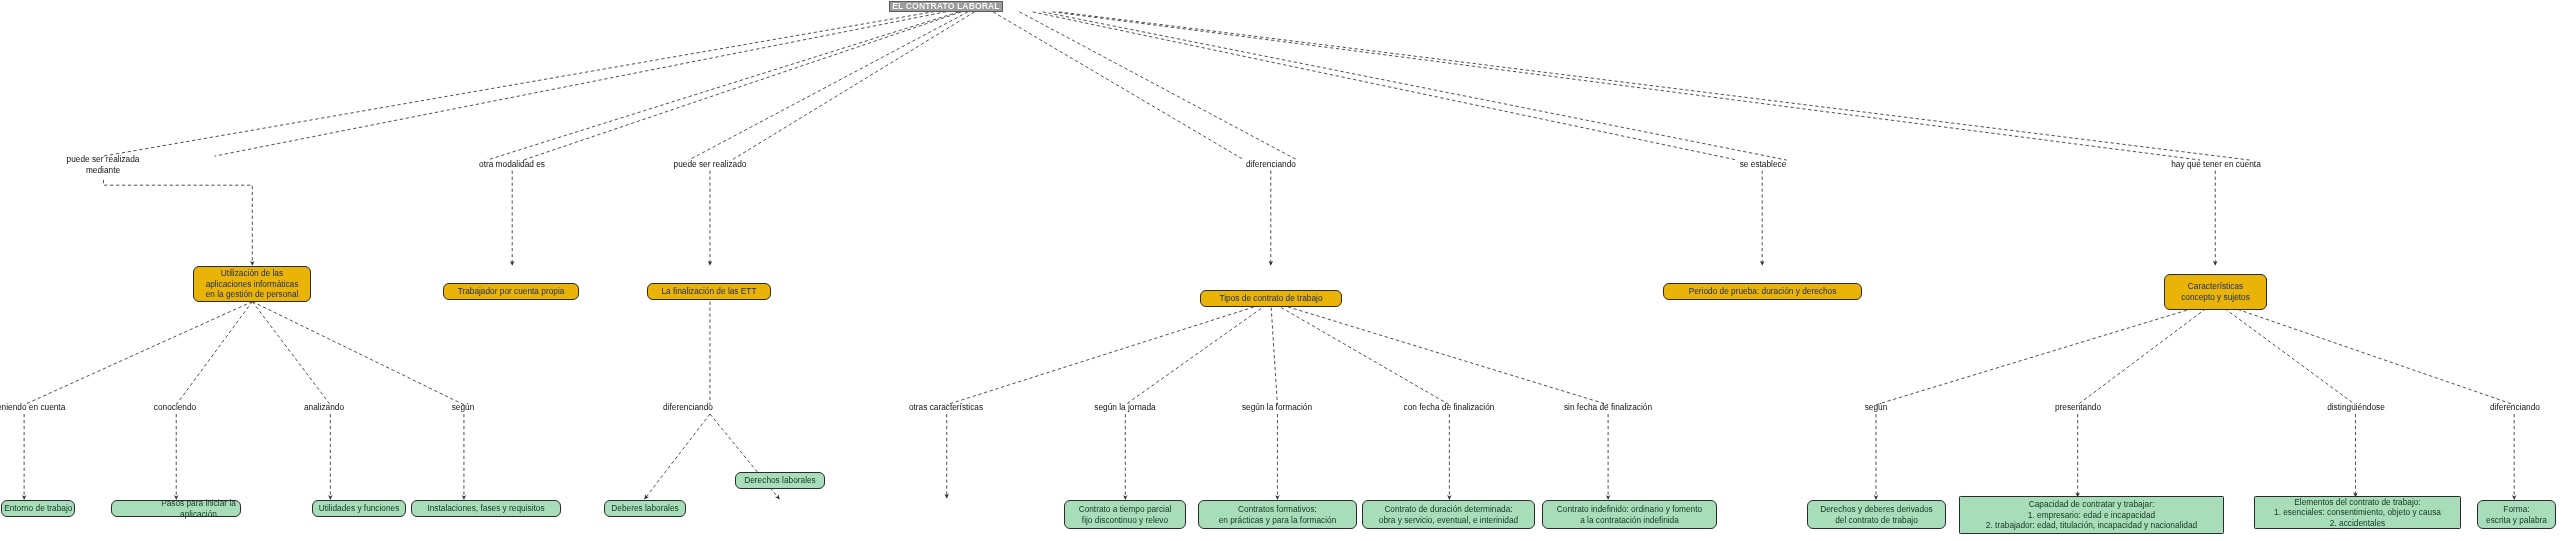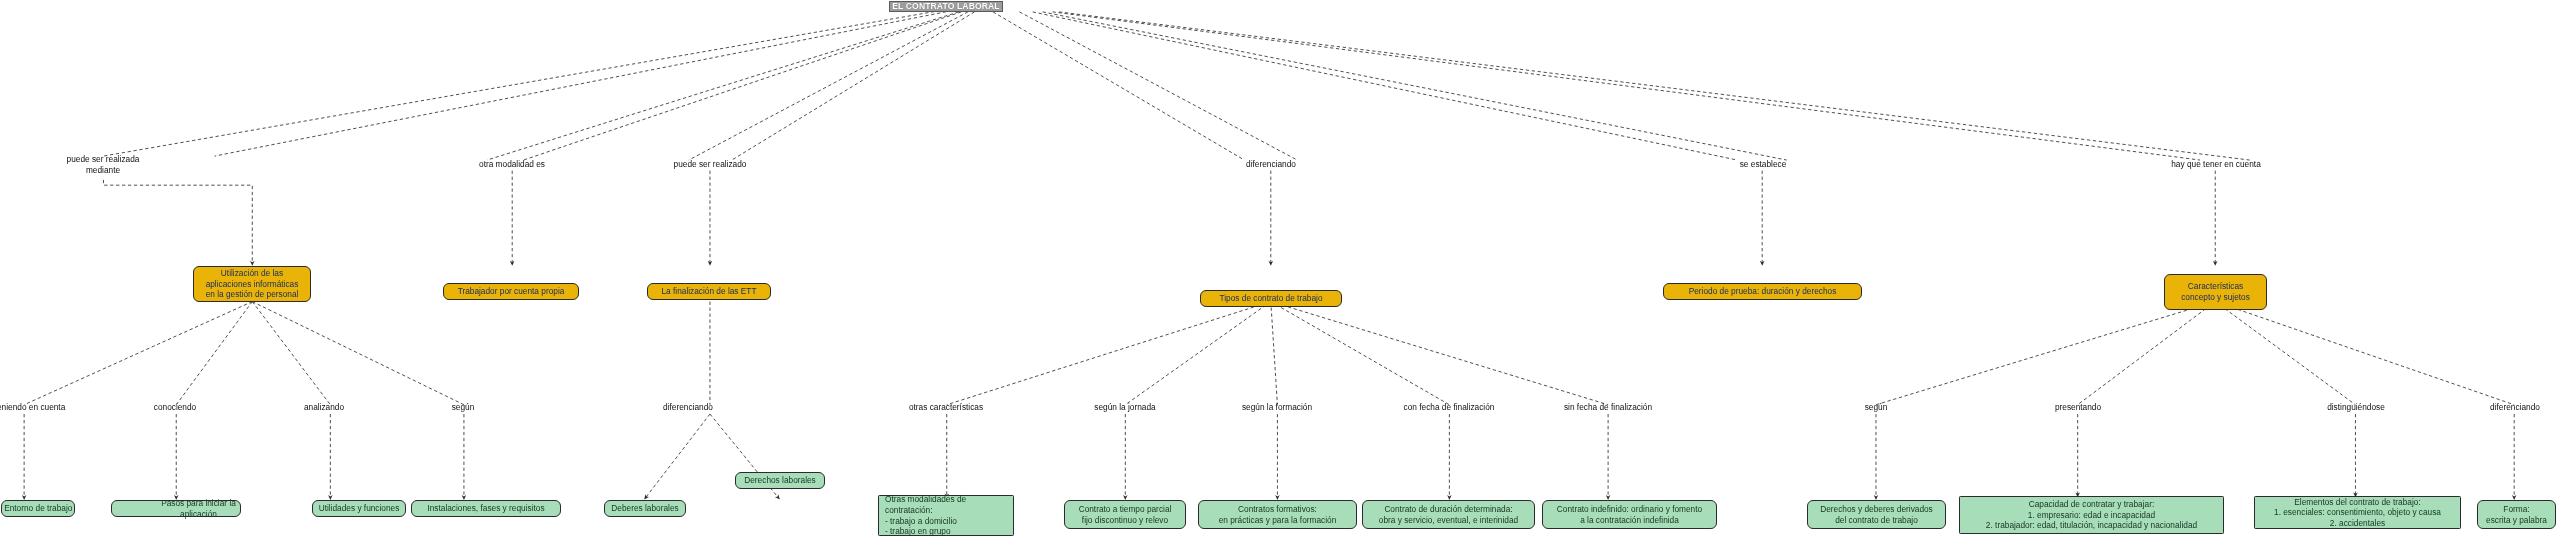--- a/index.html
+++ b/index.html
@@ -178,23 +178,20 @@
   <div class="link-label" style="left:2078px; top:402px; width:119px;">presentando</div>
   <div class="link-label" style="left:2356px; top:402px; width:126px;">distinguiéndose</div>
   <div class="link-label" style="left:2515px; top:402px; width:119px;">diferenciando</div>
 
   <div class="node green-node" style="left:1.3px; top:500px; width:74px; height:17px;">Entorno de trabajo</div>
   <div class="node green-node" style="left:111px; top:500px; width:130px; height:17px;padding-left:45px;">Pasos para iniciar la aplicación</div>
   <div class="node green-node" style="left:283px; top:500px; width:94px; height:17px;margin-left:29px;">Utilidades y funciones</div>
   <div class="node green-node" style="left:379px; top:500px; width:150px; height:17px;margin-left:32px;">Instalaciones, fases y requisitos</div>
   <div class="node green-node" style="left:604px; top:500px; width:82px; height:17px;">Deberes laborales</div>
   <div class="node green-node" style="left:735px; top:472px; width:90px; height:17px;">Derechos laborales</div>
-  <div class="node green-node sq left" style="left:878px; top:495px; width:136px; height:41px;">Otras modalidades de contratación:
-- trabajo a domicilio
-- trabajo en grupo</div>
   <div class="node green-node" style="left:1064px; top:500px; width:122px; height:29px;">Contrato a tiempo parcial
 fijo discontinuo y relevo</div>
   <div class="node green-node" style="left:1198px; top:500px; width:159px; height:29px;">Contratos formativos:
 en prácticas y para la formación</div>
   <div class="node green-node" style="left:1362px; top:500px; width:173px; height:29px;">Contrato de duración determinada:
 obra y servicio, eventual, e interinidad</div>
   <div class="node green-node" style="left:1542px; top:500px; width:175px; height:29px;">Contrato indefinido: ordinario y fomento
 a la contratación indefinida</div>
   <div class="node green-node" style="left:1807px; top:500px; width:139px; height:29px;">Derechos y deberes derivados
 del contrato de trabajo</div>

